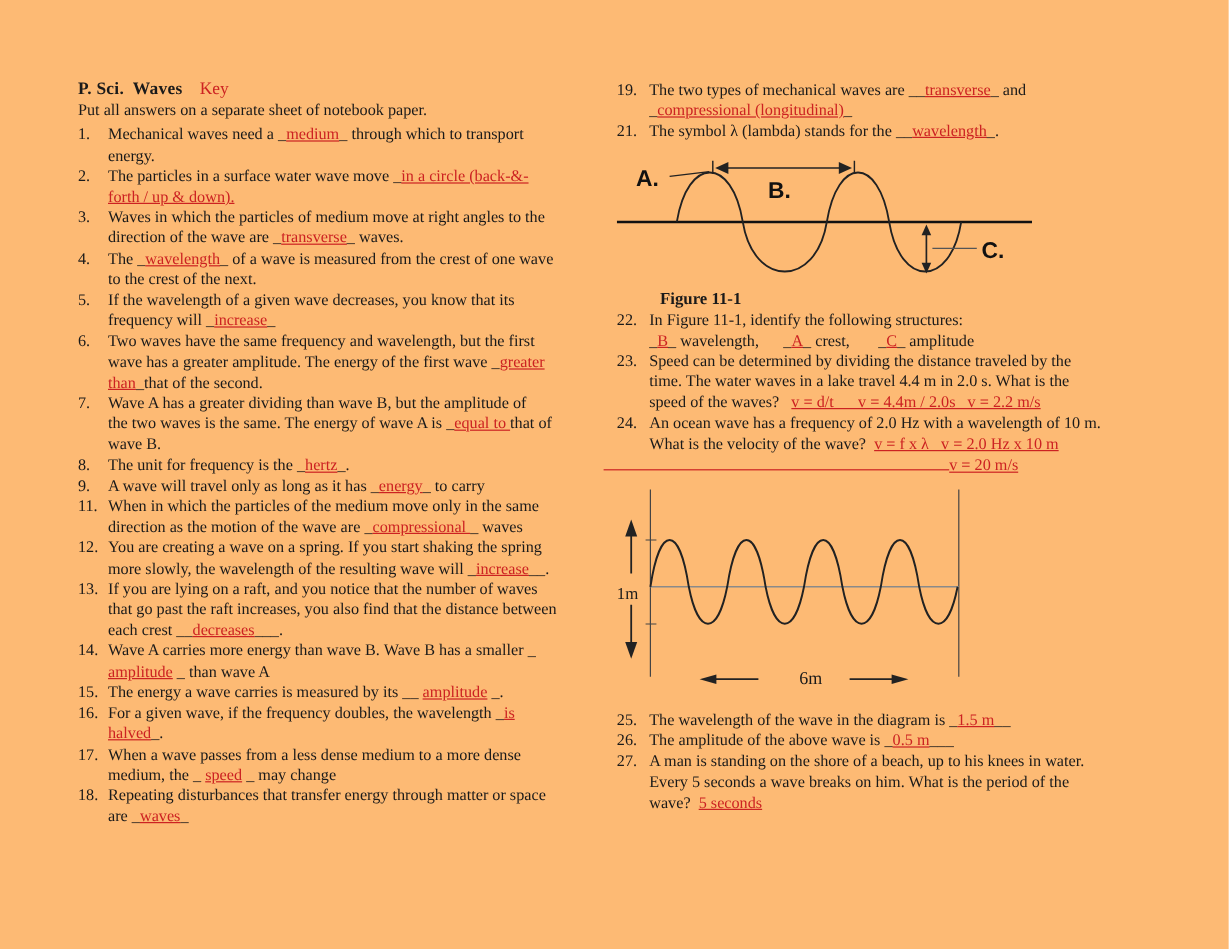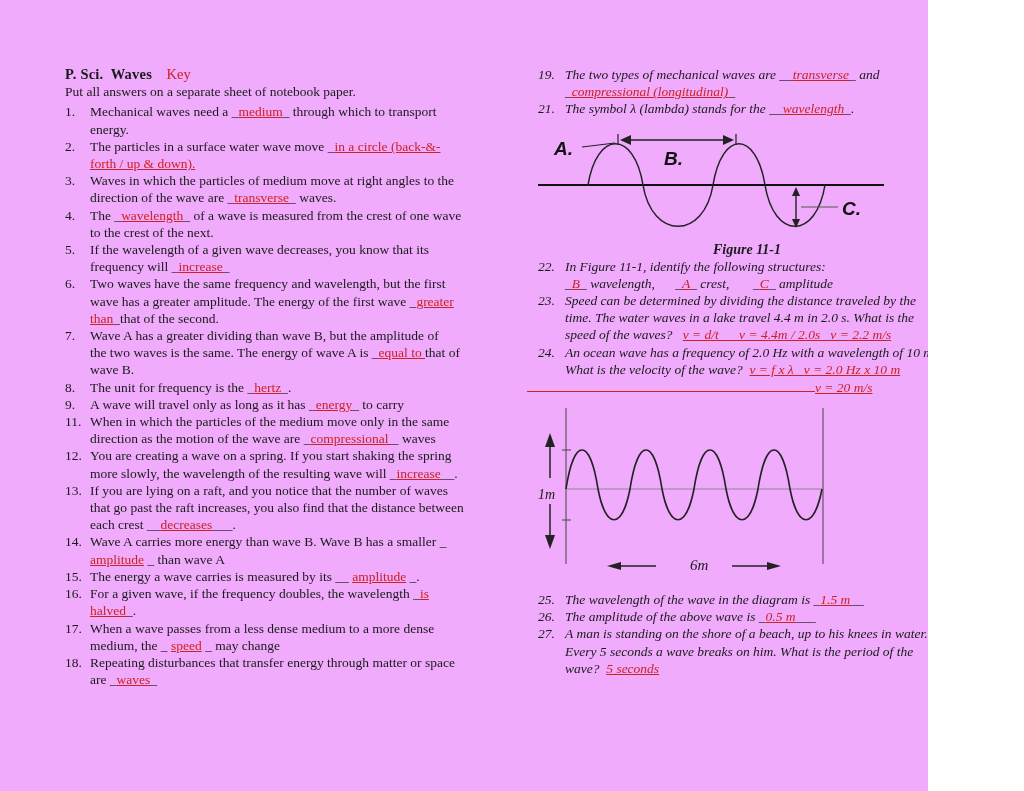--- a/index.html
+++ b/index.html
@@ -1,36 +1,36 @@
 <!DOCTYPE html>
 <html><head>
 <meta charset="utf-8">
 <style>
   :root{ --red:#cc2222; --ink:#1a1a1a; }
   html,body{margin:0;padding:0;background:#ffffff;}
   body{width:1024px;height:791px;font-family:"Liberation Serif",serif;color:var(--ink);}
-  .page{position:relative;width:928px;height:791px;background:#f0abfc;overflow:hidden;}
+  .page{position:relative;width:1024px;height:791px;background:#fdba74;overflow:hidden;}
   .col{position:absolute;top:66px;width:452px;font-size:13.5px;line-height:17.2px;}
   .col-left{left:65px;}
-  .col-right{left:538px;font-style:italic;}
+  .col-right{left:514px;}
   .title-line{white-space:pre-wrap;font-size:14.5px;}
   .title-line b{letter-spacing:.2px;}
   .key{color:var(--red);}
   .subtitle{white-space:pre-wrap;}
   .qlist{display:block;}
   #left-list{margin-top:3px;}
   .q{position:relative;padding-left:25px;}
   .col-right .q{padding-left:27px;}
   .qnum{position:absolute;left:0;top:0;}
   .qtext{white-space:pre-wrap;}
   .ans{color:var(--red);text-decoration:underline;}
   .fill{display:inline-block;height:0.95em;border-bottom:1.4px solid var(--red);vertical-align:baseline;}
   .fig{display:block;margin-top:13px;}
   .fig2{display:block;margin-top:6px;}
-  .fig-caption{width:346px;margin-left:36px;margin-top:5px;text-align:center;font-weight:bold;font-size:14px;line-height:17px;}
+  .fig-caption{width:346px;margin-left:36px;margin-top:5px;font-weight:bold;font-size:14px;line-height:17px;}
   #right-list-b{}
   #right-list-c{margin-top:17px;}
   .fig-label{font-family:"Liberation Sans",sans-serif;font-weight:bold;font-size:19px;fill:#111;}
   .fig-serif{font-family:"Liberation Serif",serif;font-size:14px;fill:#1a1a1a;}
 </style>
 </head>
 <body>
 
 <div class="page">
 

